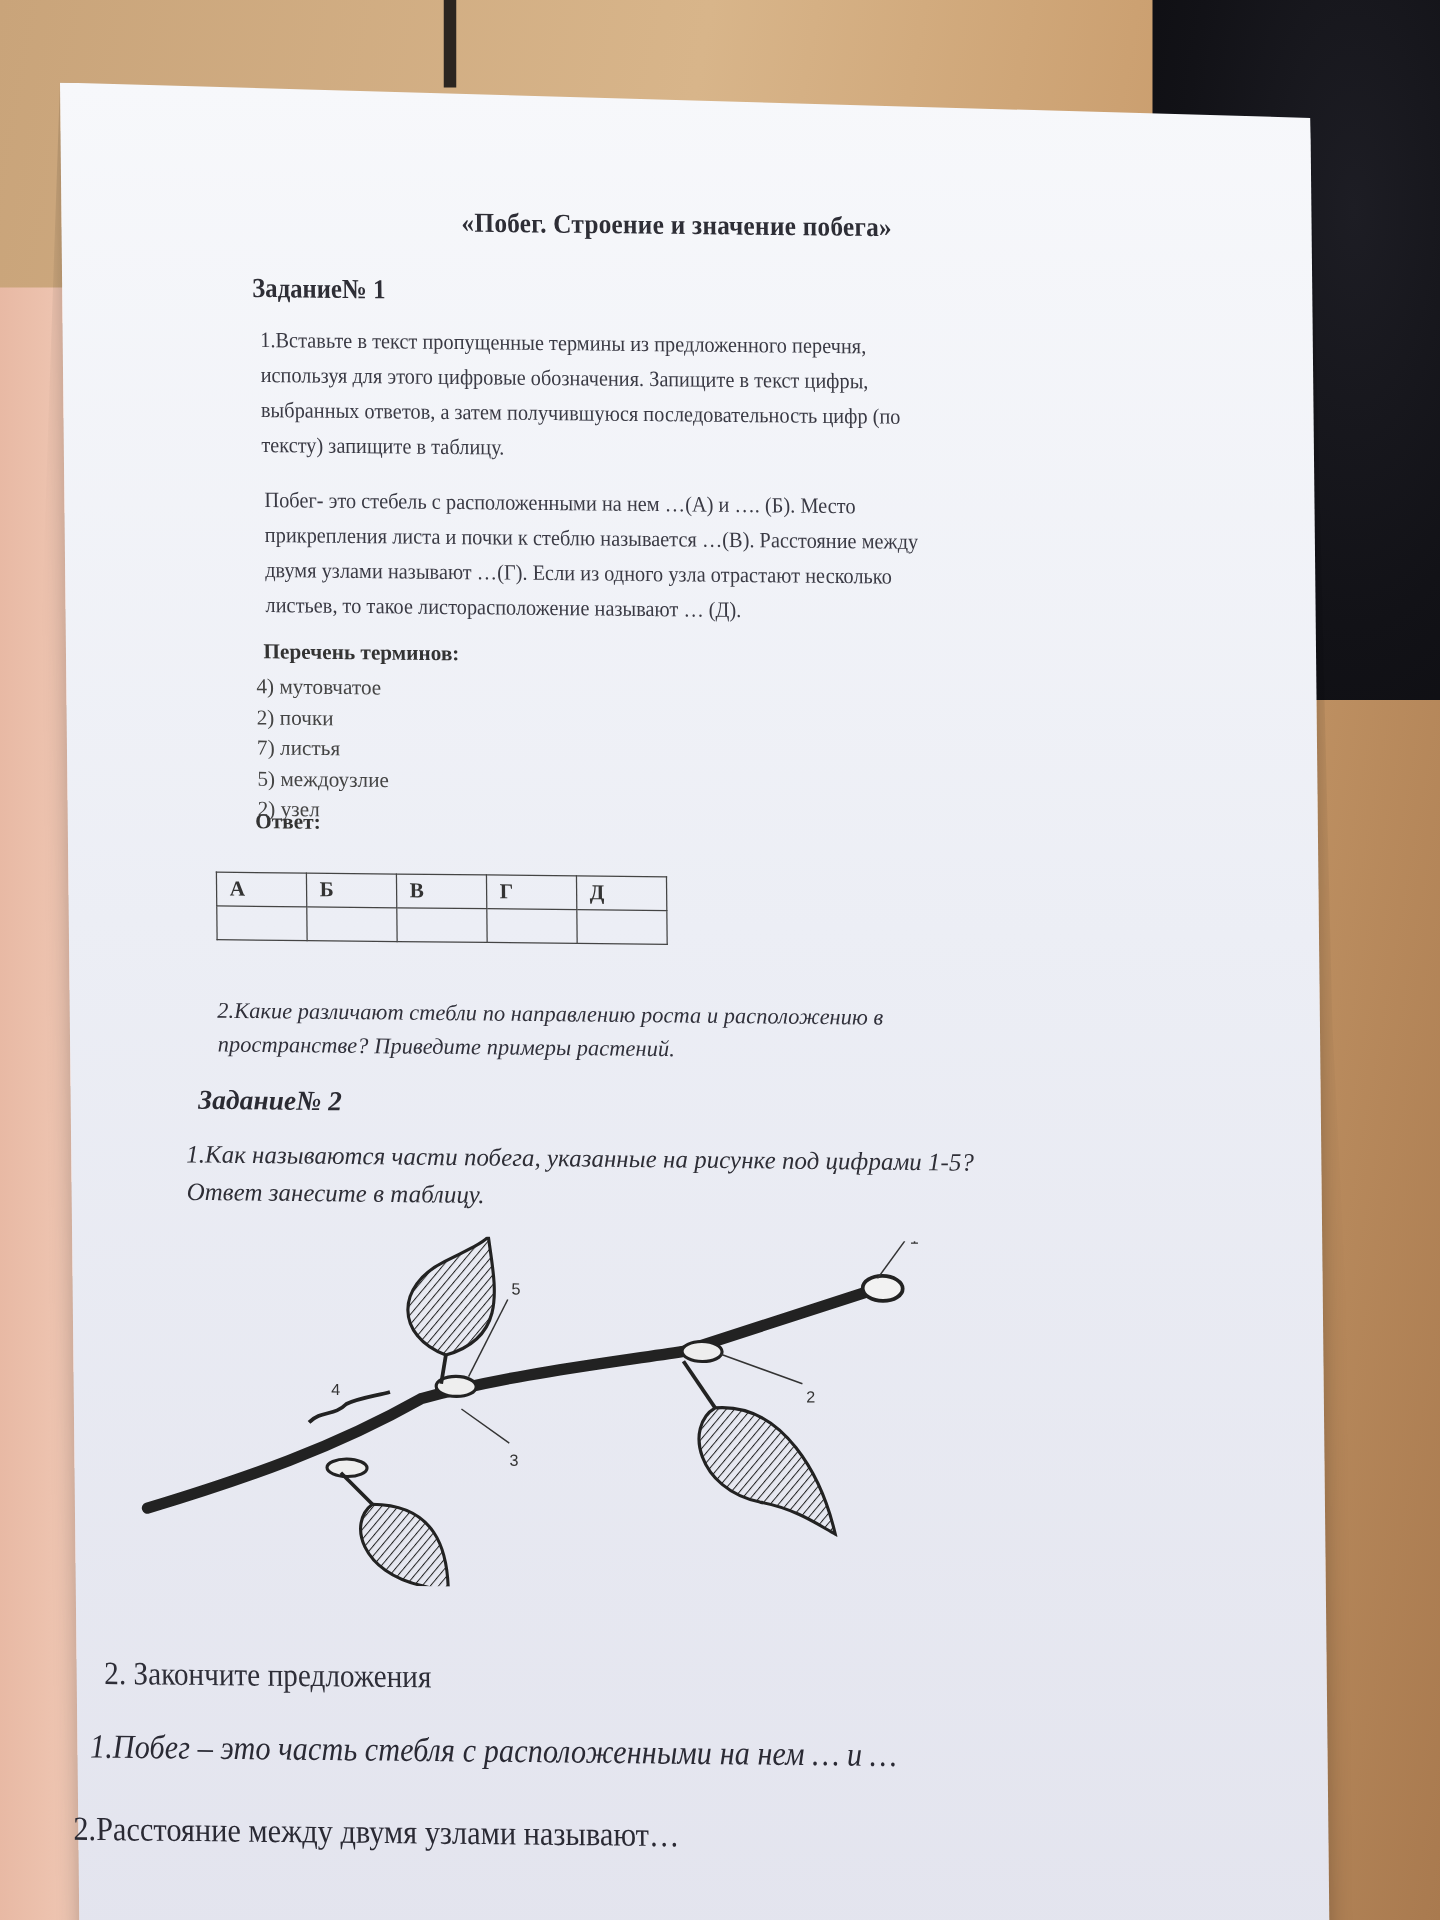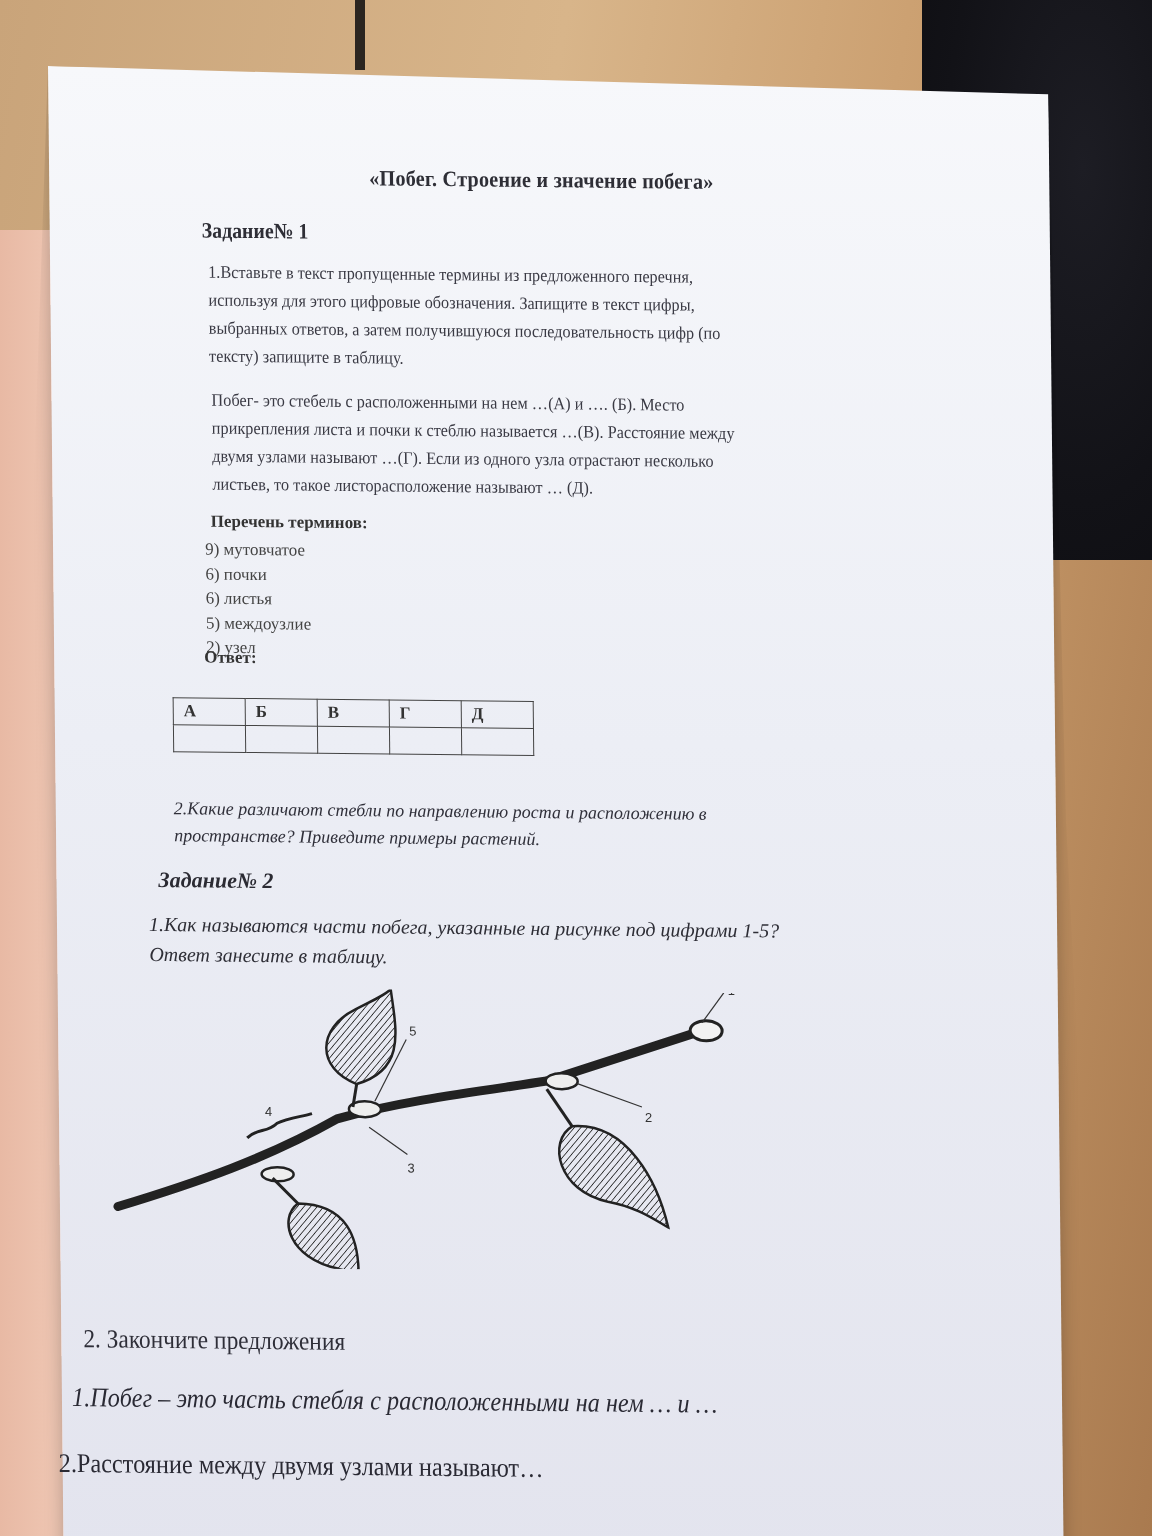--- a/index.html
+++ b/index.html
@@ -70,23 +70,23 @@
 
     <div class="para" style="left:160px; top:318px;">
       <div>Побег- это стебель с расположенными на нем …(А) и …. (Б). Место</div>
       <div>прикрепления листа и почки к стеблю называется …(В). Расстояние между</div>
       <div>двумя узлами называют …(Г). Если из одного узла отрастают несколько</div>
       <div>листьев, то такое листорасположение называют … (Д).</div>
     </div>
 
     <div class="terms-title">Перечень терминов:</div>
     <ul class="terms">
-      <li>9) мутовчатое</li>
-      <li>6) почки</li>
-      <li>6) листья</li>
+      <li>4) мутовчатое</li>
+      <li>2) почки</li>
+      <li>7) листья</li>
       <li>5) междоузлие</li>
       <li>2) узел</li>
     </ul>
     <div class="answer-label">Ответ:</div>
 
     <table class="ans">
       <tbody>
           <tr>
         <td>А</td>
         <td>Б</td>

